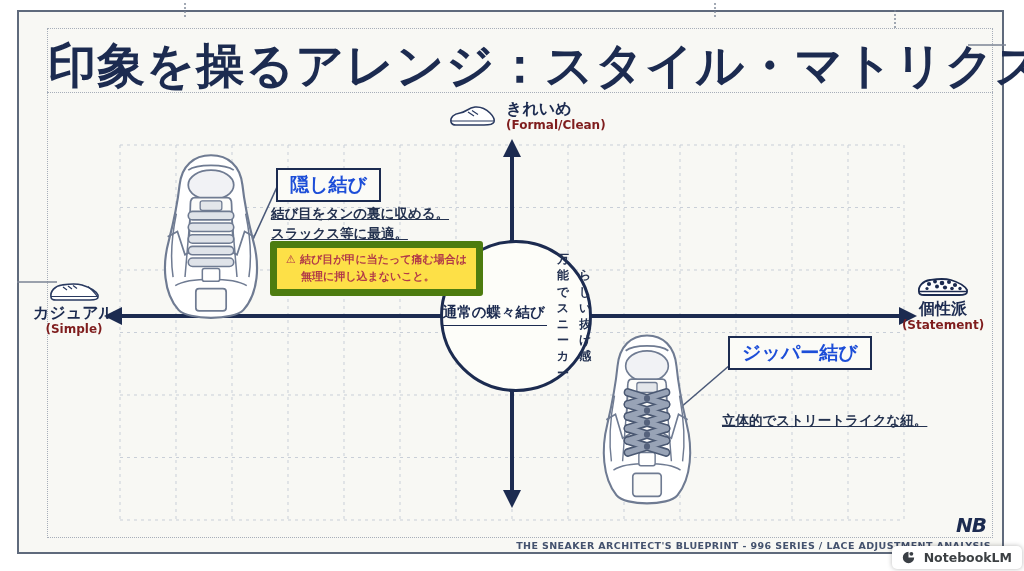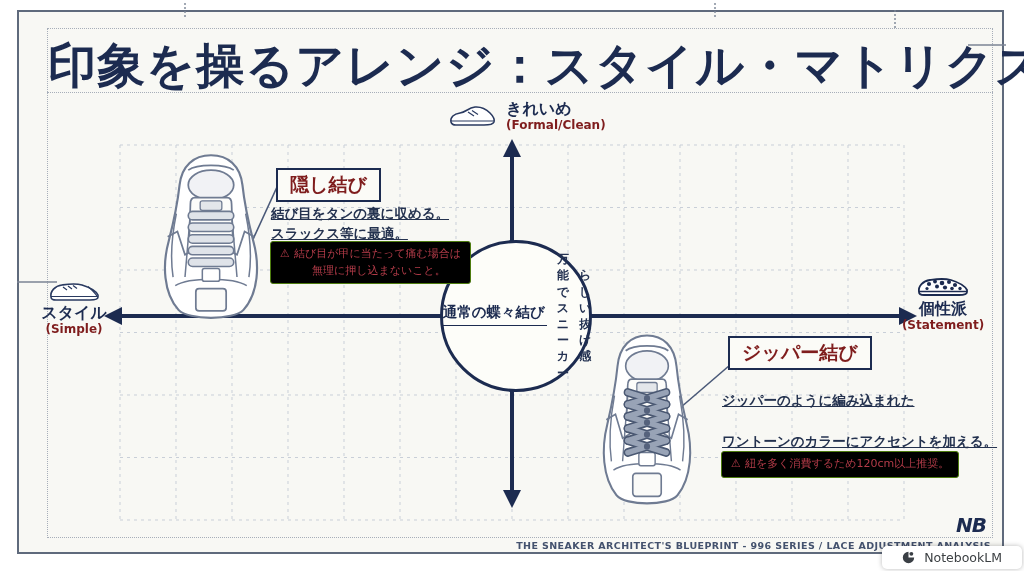--- a/index.html
+++ b/index.html
@@ -37,41 +37,41 @@
     border-bottom:1.5px solid #1c2b50;padding:0 2px 3px 2px;margin-bottom:3px;white-space:nowrap;
   }
   .center-desc{font-size:12px;font-weight:bold;color:#243252;line-height:1.35;margin-left:10px;}
   .axis-label{position:absolute;z-index:5;color:#1c2b50;}
   .axis-col{display:flex;flex-direction:column;align-items:center;text-align:center;}
   .axis-row{display:flex;align-items:center;gap:8px;}
   .axis-main{font-size:16px;font-weight:bold;line-height:1.15;white-space:nowrap;}
   .axis-sub{font-size:12px;font-weight:bold;color:#7f1d1d;line-height:1.2;white-space:nowrap;}
   .anno-box{
     position:absolute;z-index:5;background:#fbfbf7;border:2px solid #1c2b50;
-    padding:2px 12px;font-size:19px;font-weight:bold;color:#7f1d1d;white-space:nowrap;
+    padding:2px 12px;font-size:19px;font-weight:bold;color:#1d4ed8;white-space:nowrap;
   }
   .anno-desc{
     position:absolute;z-index:5;font-size:13.5px;font-weight:600;color:#24324f;
     line-height:1.5;white-space:nowrap;text-decoration:underline;
   }
   .warn-box{
-    position:absolute;z-index:5;background:#000000;border:1px solid #4d7c0f;border-radius:3px;
-    padding:4px 9px;font-size:11px;font-weight:400;color:#b23b48;line-height:1.5;white-space:nowrap;
+    position:absolute;z-index:5;background:#fde047;border:7px solid #4d7c0f;border-radius:3px;
+    padding:4px 9px;font-size:11px;font-weight:700;color:#b23b48;line-height:1.5;white-space:nowrap;
   }
   .warn-icon{margin-right:4px;font-size:11px;}
   .footer-credit{
     position:absolute;right:33px;top:540px;z-index:5;
     font-size:9.5px;font-weight:bold;letter-spacing:.4px;color:#44526e;white-space:nowrap;
   }
   .nb-logo{position:absolute;left:954px;top:511px;z-index:5;}
   .lm-badge{
     position:absolute;right:2px;top:546px;height:23px;z-index:7;
     background:#ffffff;border-radius:5px;box-shadow:0 0 5px rgba(0,0,0,.28);
-    display:flex;align-items:center;gap:9px;padding:0 20px;
-    font-size:12.5px;font-weight:400;color:#3c4043;
+    display:flex;align-items:center;gap:9px;padding:0 10px;
+    font-size:12.5px;font-weight:700;color:#3c4043;
   }
 </style>
 </head>
 <body>
 
 <div id="page">
 
   <div class="frame"></div>
   <div class="inner-dotted"></div>
   <div class="title-divider"></div>
@@ -218,21 +218,21 @@
       <div class="axis-main">きれいめ</div>
       <div class="axis-sub">(Formal/Clean)</div>
     </div>
   </div>
 
   <div class="axis-label axis-col" style="left:28px;top:278px;width:92px">
     <svg width="54" height="26" viewBox="0 0 54 26">
       <path d="M4,19 C3,13 8,8 15,7 C22,6 28,5 35,7 C43,9.5 49,13 51,17 L51,19 C51,21 48,22 43,22 L9,22 C6,22 4,21 4,19 Z" fill="#fff" stroke="#2a3a60" stroke-width="1.6"></path>
       <path d="M4,18.5 L51,18.5 M41,8.5 C45,12 48,15 50,18 M16,9 l4,3 M21,8 l4,3 M26,7.5 l4,3" stroke="#2a3a60" stroke-width="1.2" fill="none"></path>
     </svg>
-    <div class="axis-main">スタイル</div>
+    <div class="axis-main">カジュアル</div>
     <div class="axis-sub">(Simple)</div>
   </div>
 
   <div class="axis-label axis-col" style="left:896px;top:272px;width:94px">
     <svg width="58" height="28" viewBox="0 0 58 28">
       <path d="M5,20 C4,14 9,9 16,8 C23,7 29,6 37,8 C45,10.5 51,14 53,18 L53,20 C53,22 50,23 45,23 L10,23 C7,23 5,22 5,20 Z" fill="#fff" stroke="#1c2b50" stroke-width="1.8"></path>
       <g fill="#1c2b50">
         <circle cx="15" cy="12" r="2.1"></circle>
           <circle cx="21" cy="9.5" r="1.9"></circle>
           <circle cx="28" cy="11" r="2.3"></circle>
@@ -251,31 +251,27 @@
   </div>
 
 
   <div class="anno-box" style="left:276px;top:168px">隠し結び</div>
   <div class="anno-desc" style="left:271px;top:203px">
     <span>結び目をタンの裏に収める。</span><br>
     <span>スラックス等に最適。</span>
   </div>
   <div class="warn-box" style="left:270px;top:241px">
     <span class="warn-icon">⚠</span><span>結び目が甲に当たって痛む場合は</span><br>
-    <span style="margin-left:32px">無理に押し込まないこと。</span>
+    <span style="margin-left:15px">無理に押し込まないこと。</span>
   </div>
 
   <div class="anno-box" style="left:728px;top:336px">ジッパー結び</div>
   <div class="anno-desc" style="left:722px;top:390px">
-    <span>ジッパーのように編み込まれた</span><br>
     <br>
-    <span>ワントーンのカラーにアクセントを加える。</span>
-  </div>
-  <div class="warn-box" style="left:721px;top:451px">
-    <span class="warn-icon">⚠</span><span>紐を多く消費するため120cm以上推奨。</span>
+    <span>立体的でストリートライクな紐。</span><br>
   </div>
 
   <svg class="nb-logo" width="50" height="28" viewBox="0 0 50 28">
     <text x="2" y="21" font-size="20" font-weight="bold" font-style="italic" fill="#1c2b50" letter-spacing="-1">NB</text>
   </svg>
   <div class="footer-credit">THE SNEAKER ARCHITECT'S BLUEPRINT - 996 SERIES / LACE ADJUSTMENT ANALYSIS</div>
 
   <div class="lm-badge">
     <svg width="13" height="13" viewBox="0 0 16 16">
       <path d="M8,1 A7,7 0 1 0 15,8 L8,8 Z" fill="#3a3f45"></path>

